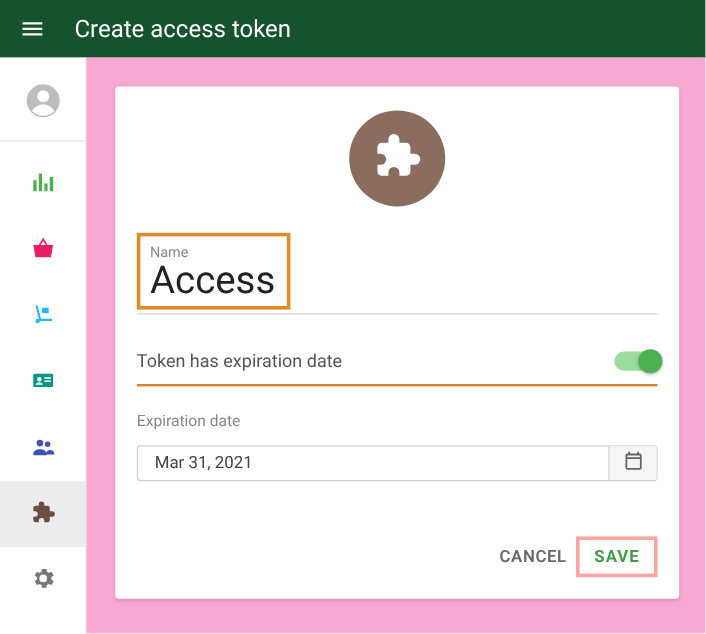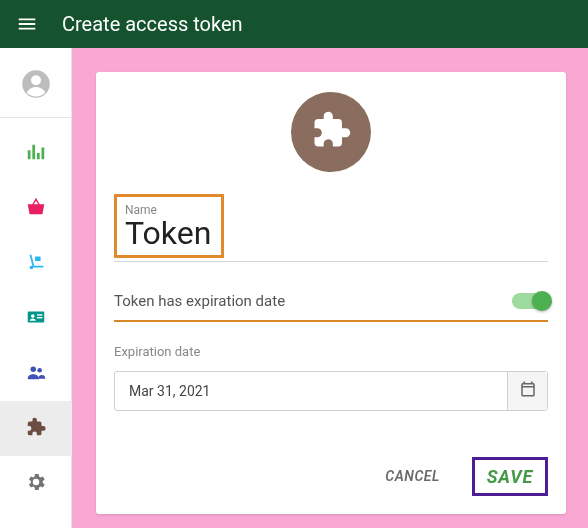--- a/index.html
+++ b/index.html
@@ -134,21 +134,21 @@
   }
   .exp-label {
     font-size: 13px;
     color: #888;
     margin-bottom: 12px;
   }
   .date-row {
     display: flex;
     border: 1px solid #d0d0d0;
     border-radius: 3px;
-    height: 40px;
+    height: 30px;
     text-align: right;
   }
   .date-value {
     flex: 1;
     padding: 0 14px;
     display: flex;
     align-items: center;
     font-size: 14px;
     color: #444;
   }
@@ -158,37 +158,36 @@
     background: #f5f5f5;
     display: flex;
     align-items: center;
     justify-content: center;
     cursor: pointer;
   }
   .actions {
     display: flex;
     justify-content: flex-end;
     align-items: center;
-    gap: 32px;
+    gap: 8px;
     margin-top: 46px;
-    font-style: italic;
   }
   .btn-cancel {
     font-size: 14px;
     font-weight: 600;
     color: #6a6a6a;
     letter-spacing: 0.5px;
     cursor: pointer;
   }
   .btn-save {
-    font-size: 18px;
+    font-size: 14px;
     font-weight: 700;
     color: #459a48;
     letter-spacing: 0.8px;
-    border: 3px solid #4c1d95;
+    border: 3px solid #fca5a5;
     padding: 6px 12px;
     cursor: pointer;
   }
 </style>
 </head>
 <body>
 
 <div class="topbar">
   <span class="hamburger">
     <svg width="22" height="22" viewBox="0 0 24 24" fill="#fff">
@@ -272,21 +271,21 @@
       <div class="emblem">
         <span>
           <svg width="44" height="44" viewBox="0 0 24 24" fill="#fff">
               <path d="M20 11h-2V8a2 2 0 0 0-2-2h-3V4.5a2.5 2.5 0 1 0-5 0V6H5a2 2 0 0 0-2 2v3h1.5a2.5 2.5 0 1 1 0 5H3v3a2 2 0 0 0 2 2h3v-1.5a2.5 2.5 0 1 1 5 0V21h3a2 2 0 0 0 2-2v-3h2a2.5 2.5 0 1 0 0-5z"></path>
             </svg>
         </span>
       </div>
 
       <div class="name-wrap">
         <div class="name-label">Name</div>
-        <div class="name-value">Token</div>
+        <div class="name-value">Access</div>
       </div>
       <div class="underline"></div>
 
       <div class="toggle-row">
         <span class="toggle-label">Token has expiration date</span>
         <span class="switch">
           <span class="switch-track"></span>
           <span class="switch-knob"></span>
         </span>
       </div>

